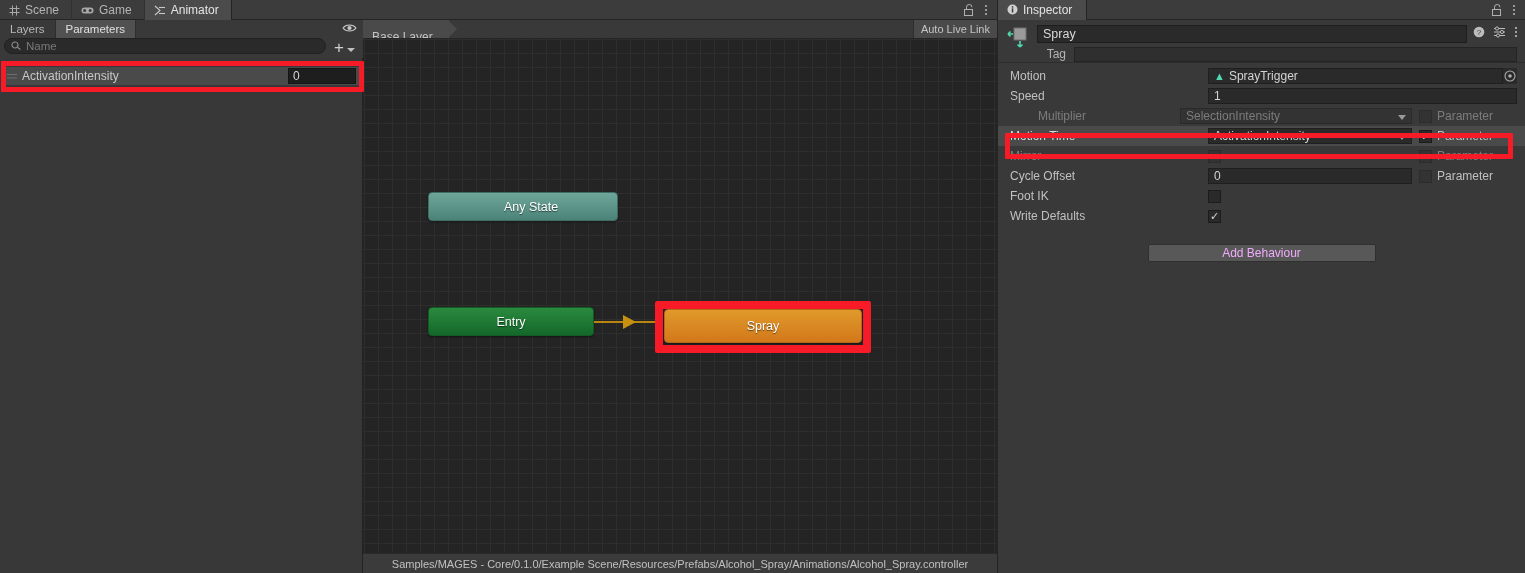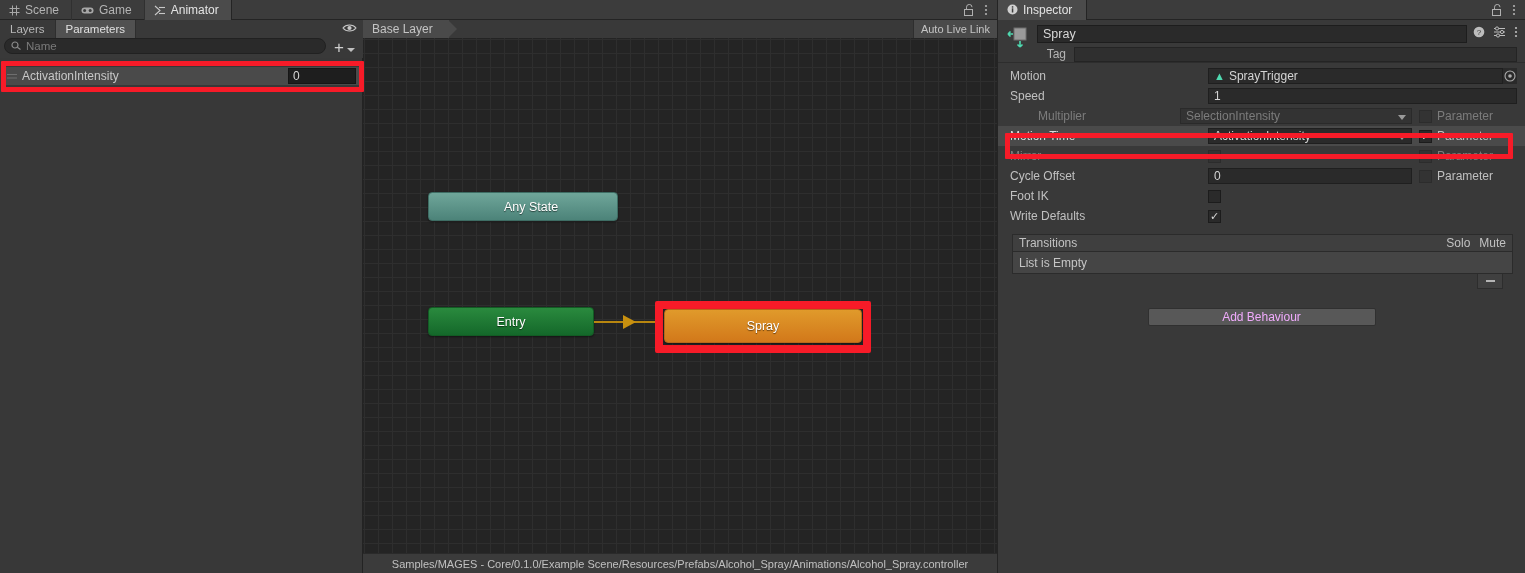--- a/index.html
+++ b/index.html
@@ -88,21 +88,21 @@
     color: #d6d6d6; font-size: 12px; padding-left: 4px; line-height: 14px;
   }
 
   
   .graph-toolbar {
     position: absolute; left: 363px; top: 20px; width: 634px; height: 18px;
     background: #393939; display: flex; align-items: center;
   }
   .breadcrumb {
     position: relative; height: 18px; line-height: 18px;
-    padding: 0 16px 0 9px; color: #c4c4c4; font-size: 12px;
+    padding: 8px 16px 0 9px; color: #c4c4c4; font-size: 12px;
     background: #4a4a4a;
   }
   .breadcrumb:after {
     content: ""; position: absolute; right: -8px; top: 0;
     border-top: 9px solid transparent; border-bottom: 9px solid transparent;
     border-left: 9px solid #4a4a4a;
   }
   .toolbar-gap { flex: 1; }
   .live-link {
     height: 18px; line-height: 18px; padding: 0 7px;
@@ -540,36 +540,20 @@
         <span class="plabel">Foot IK</span>
         <span class="cb"></span>
       </div>
 
       <div class="prow">
         <span class="plabel">Write Defaults</span>
         <span class="cb checked"></span>
       </div>
     </div>
 
-    <div class="trans-wrap">
-      <div class="trans-header">
-        <span>Transitions</span>
-        <span class="trans-header-gap"></span>
-        <span class="trans-solo">Solo</span>
-        <span>Mute</span>
-      </div>
-      <div class="trans-body">
-        <span>List is Empty</span>
-      </div>
-      <div class="trans-footer">
-        <span class="minus-btn">
-          <span class="minus-glyph"></span>
-        </span>
-      </div>
-    </div>
 
     <div class="add-behaviour-wrap">
       <div class="add-behaviour">Add Behaviour</div>
     </div>
   </div>
 
   <div id="param-highlight"></div>
   <div id="motiontime-highlight"></div>
 
 </div>

